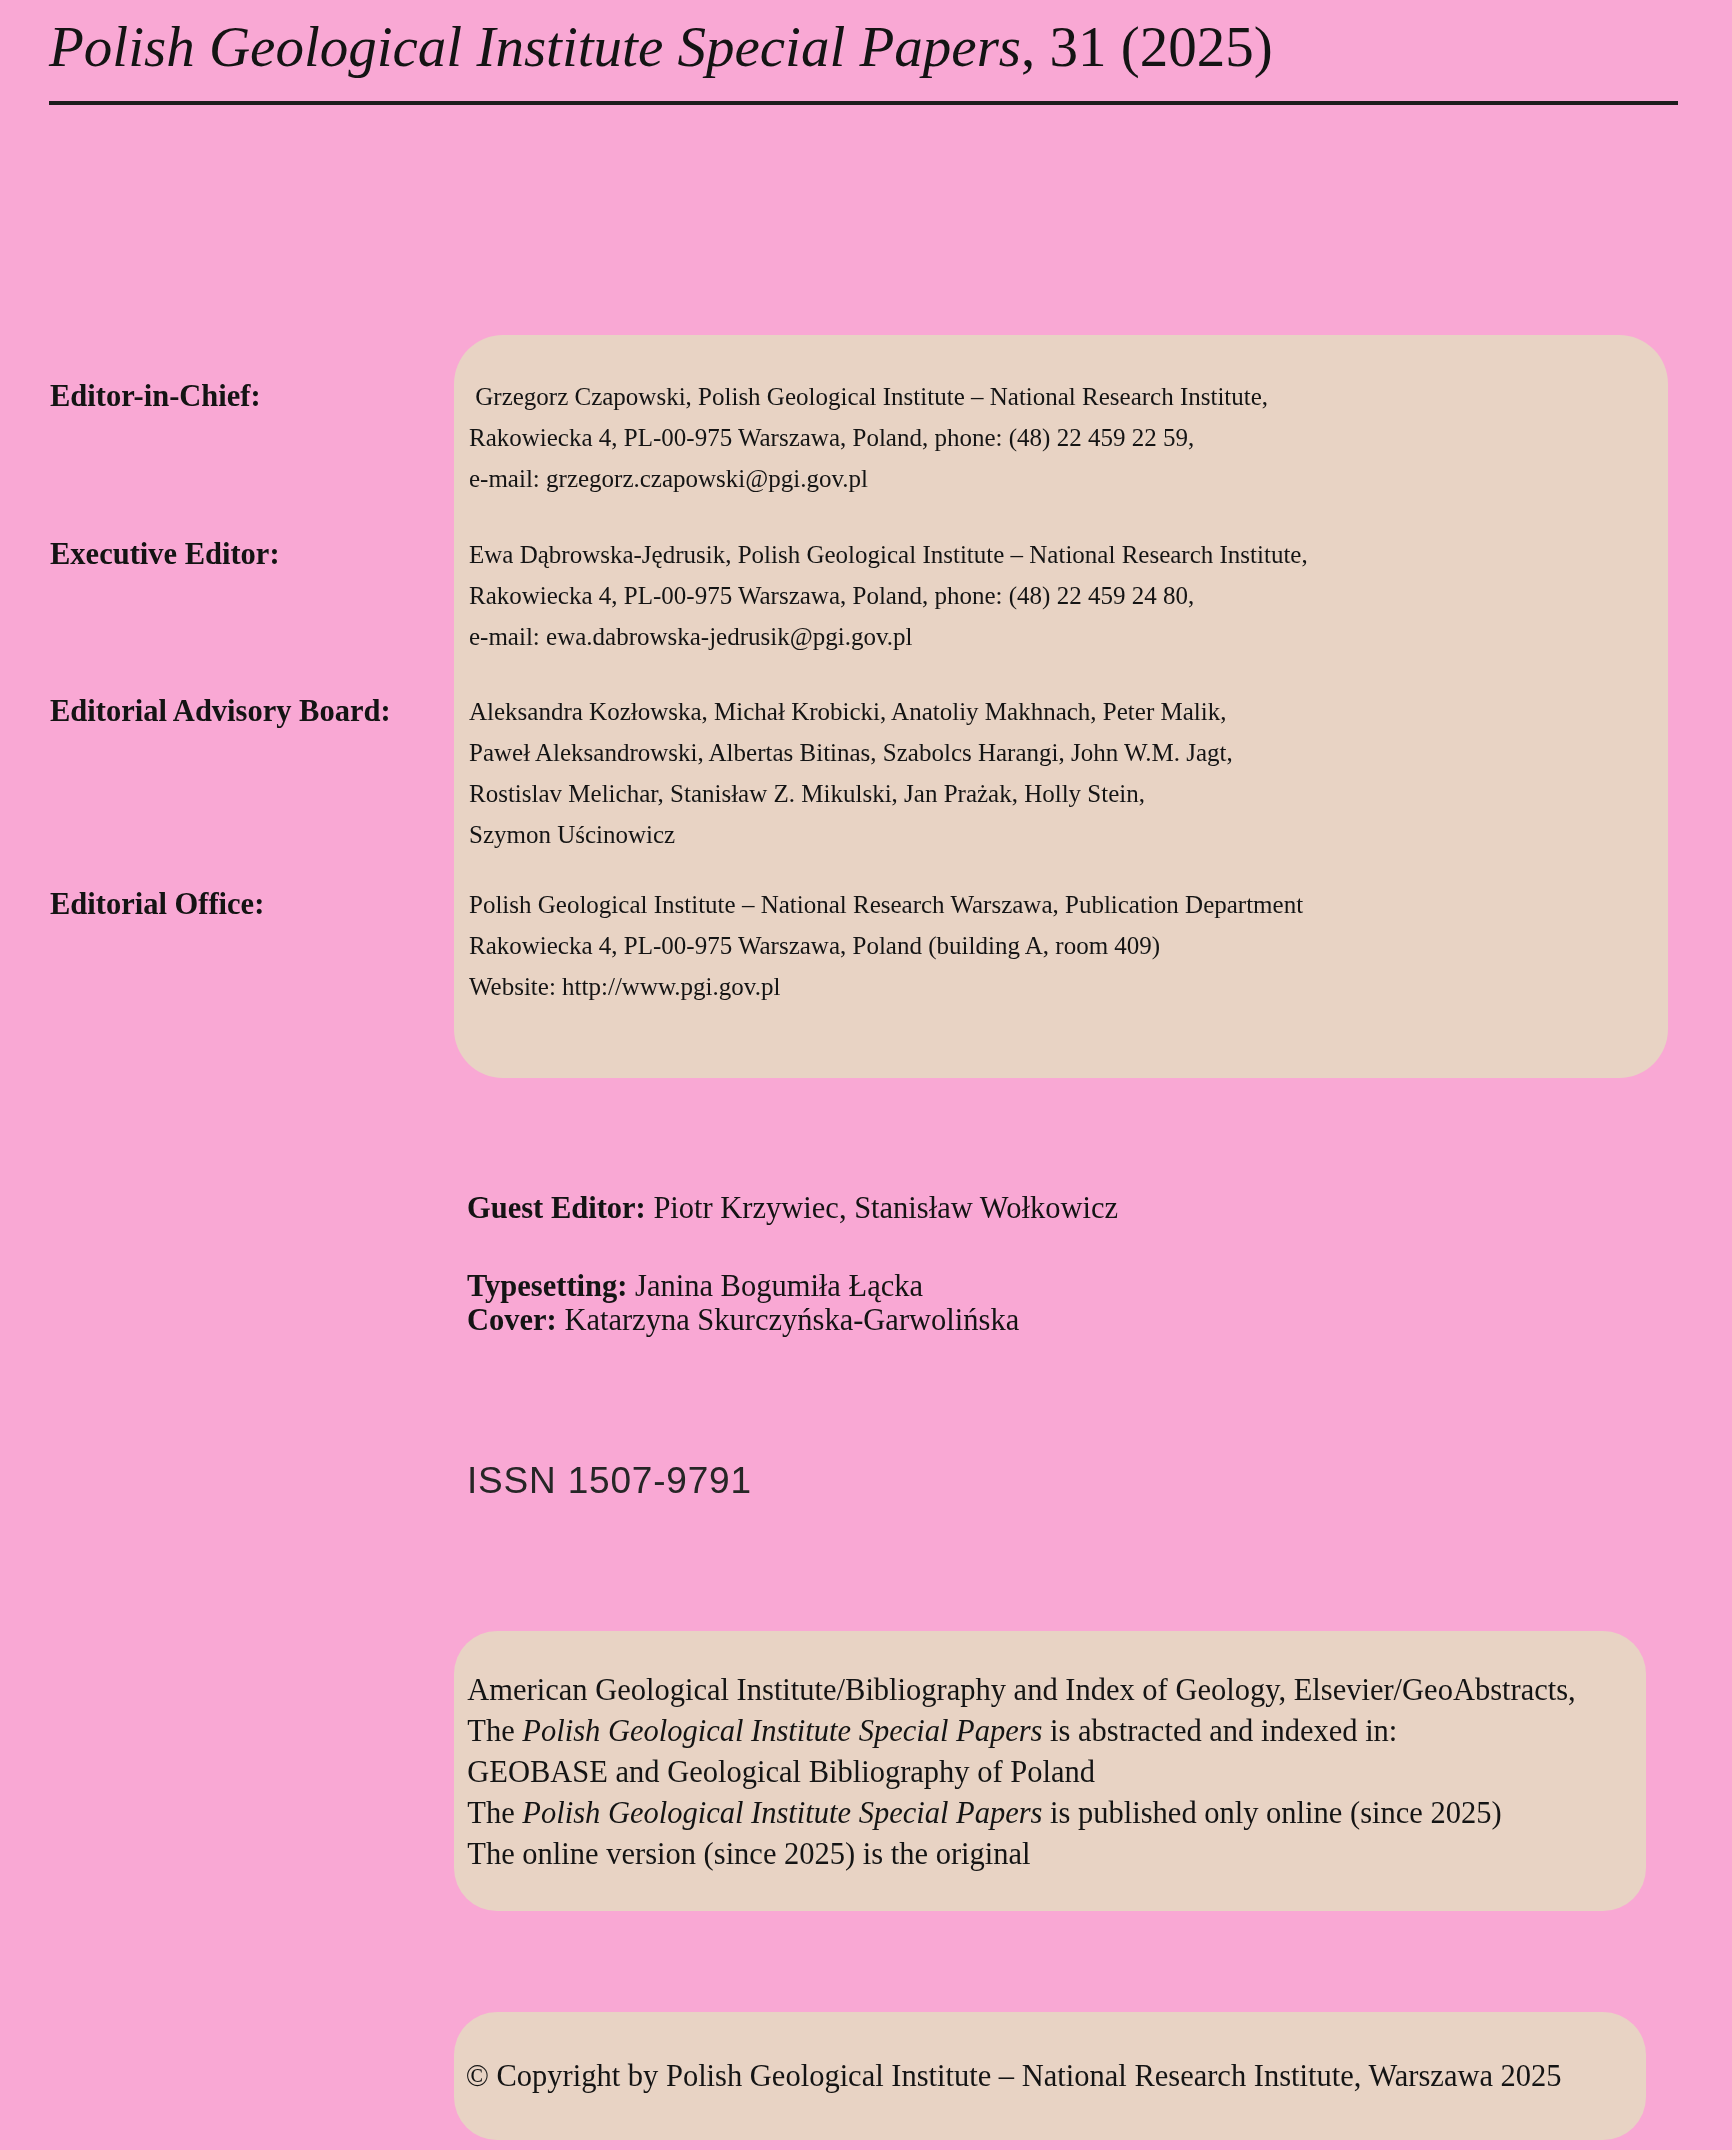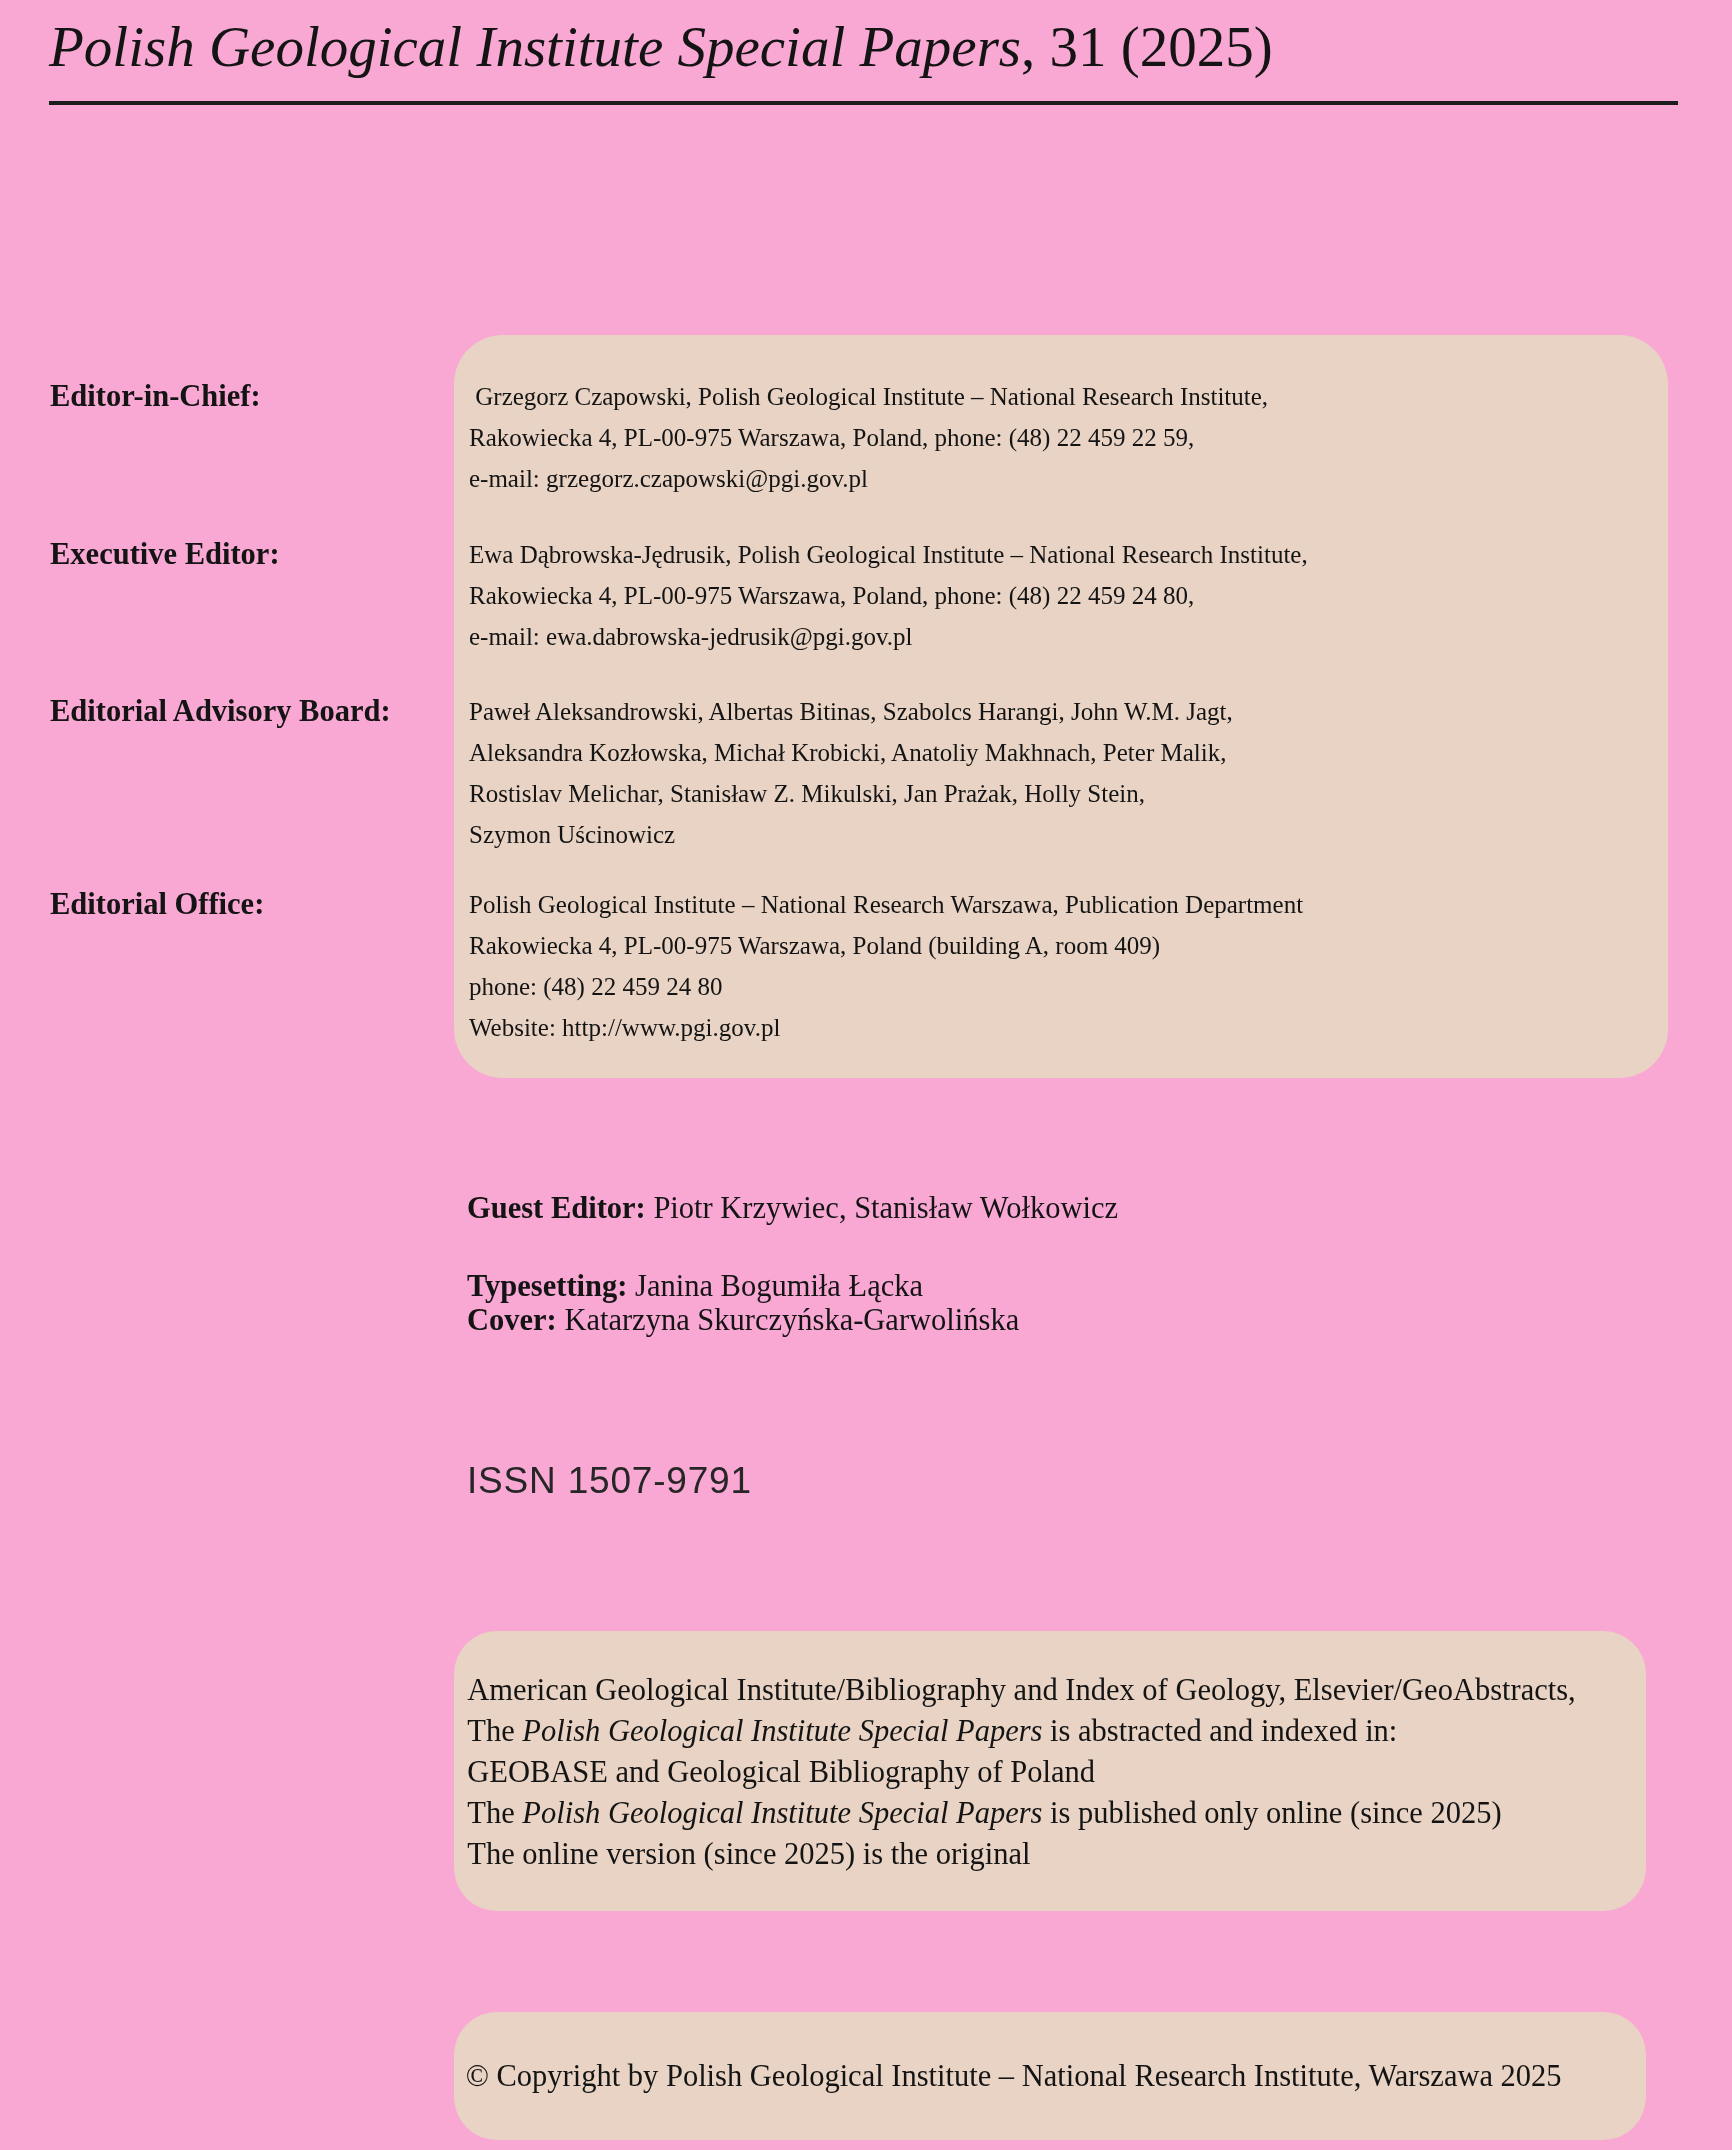--- a/index.html
+++ b/index.html
@@ -128,30 +128,29 @@
         <div class="ln">e-mail: grzegorz.czapowski@pgi.gov.pl</div>
       </div>
       <div class="mast-label" style="top: 534px;">Executive Editor:</div>
       <div class="mast-lines" style="top: 534px;">
         <div class="ln">Ewa Dąbrowska-Jędrusik, Polish Geological Institute – National Research Institute,</div>
         <div class="ln">Rakowiecka 4, PL-00-975 Warszawa, Poland, phone: (48) 22 459 24 80,</div>
         <div class="ln">e-mail: ewa.dabrowska-jedrusik@pgi.gov.pl</div>
       </div>
       <div class="mast-label" style="top: 691px;">Editorial Advisory Board:</div>
       <div class="mast-lines" style="top: 691px;">
+        <div class="ln">Aleksandra Kozłowska, Michał Krobicki, Anatoliy Makhnach, Peter Malik,</div>
         <div class="ln">Paweł Aleksandrowski, Albertas Bitinas, Szabolcs Harangi, John W.M. Jagt,</div>
-        <div class="ln">Aleksandra Kozłowska, Michał Krobicki, Anatoliy Makhnach, Peter Malik,</div>
         <div class="ln">Rostislav Melichar, Stanisław Z. Mikulski, Jan Prażak, Holly Stein,</div>
         <div class="ln">Szymon Uścinowicz</div>
       </div>
       <div class="mast-label" style="top: 884px;">Editorial Office:</div>
       <div class="mast-lines" style="top: 884px;">
         <div class="ln">Polish Geological Institute – National Research Warszawa, Publication Department</div>
         <div class="ln">Rakowiecka 4, PL-00-975 Warszawa, Poland (building A, room 409)</div>
-        <div class="ln">phone: (48) 22 459 24 80</div>
         <div class="ln">Website: http://www.pgi.gov.pl</div>
       </div>
     </div>
 
   <div id="credit-lines">
       <div class="credit" style="top: 1188px;"><b>Guest Editor:</b><span> Piotr Krzywiec, Stanisław Wołkowicz</span></div>
       <div class="credit" style="top: 1266px;"><b>Typesetting:</b><span> Janina Bogumiła Łącka</span></div>
       <div class="credit" style="top: 1300px;"><b>Cover:</b><span> Katarzyna Skurczyńska-Garwolińska</span></div>
     </div>
 

